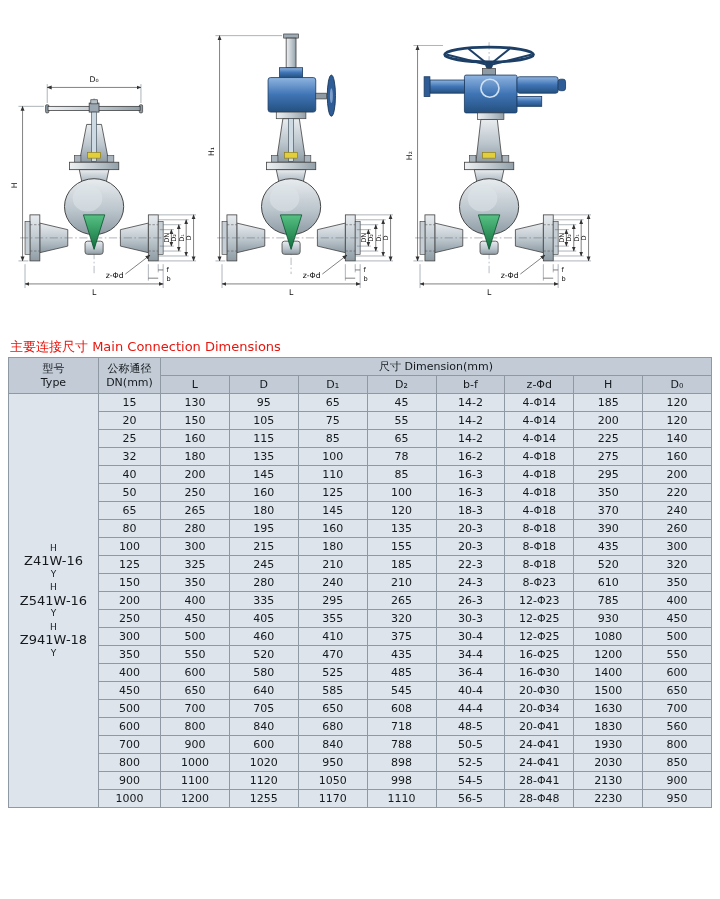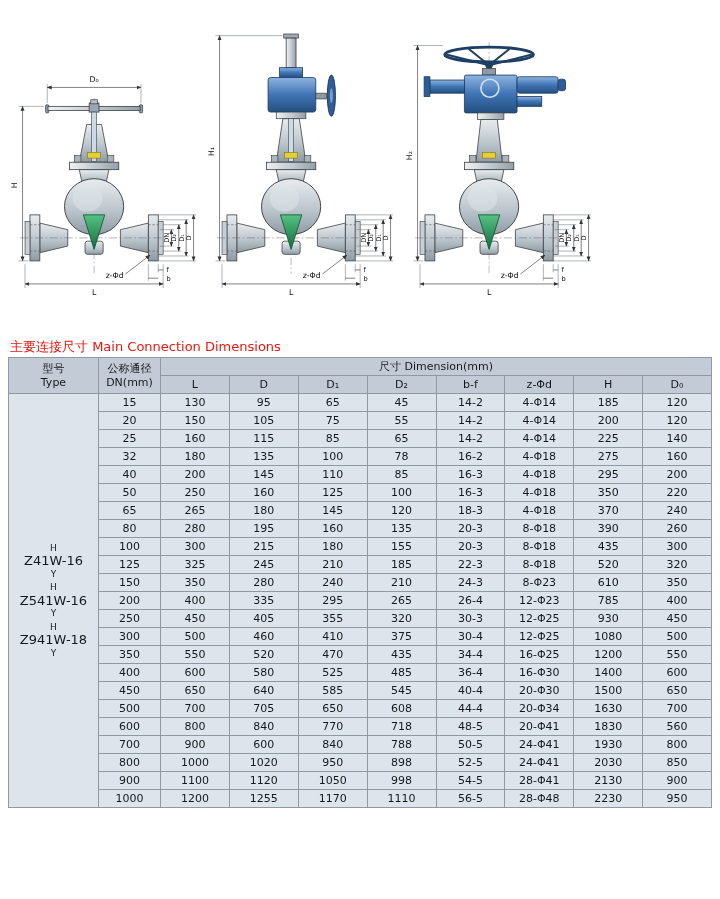--- a/index.html
+++ b/index.html
@@ -384,21 +384,21 @@
           <td>8-Φ23</td>
           <td>610</td>
           <td>350</td>
         </tr>
         <tr>
           <td>200</td>
           <td>400</td>
           <td>335</td>
           <td>295</td>
           <td>265</td>
-          <td>26-4</td>
+          <td>26-3</td>
           <td>12-Φ23</td>
           <td>785</td>
           <td>400</td>
         </tr>
         <tr>
           <td>250</td>
           <td>450</td>
           <td>405</td>
           <td>355</td>
           <td>320</td>
@@ -459,21 +459,21 @@
           <td>608</td>
           <td>44-4</td>
           <td>20-Φ34</td>
           <td>1630</td>
           <td>700</td>
         </tr>
         <tr>
           <td>600</td>
           <td>800</td>
           <td>840</td>
-          <td>770</td>
+          <td>680</td>
           <td>718</td>
           <td>48-5</td>
           <td>20-Φ41</td>
           <td>1830</td>
           <td>560</td>
         </tr>
         <tr>
           <td>700</td>
           <td>900</td>
           <td>600</td>

